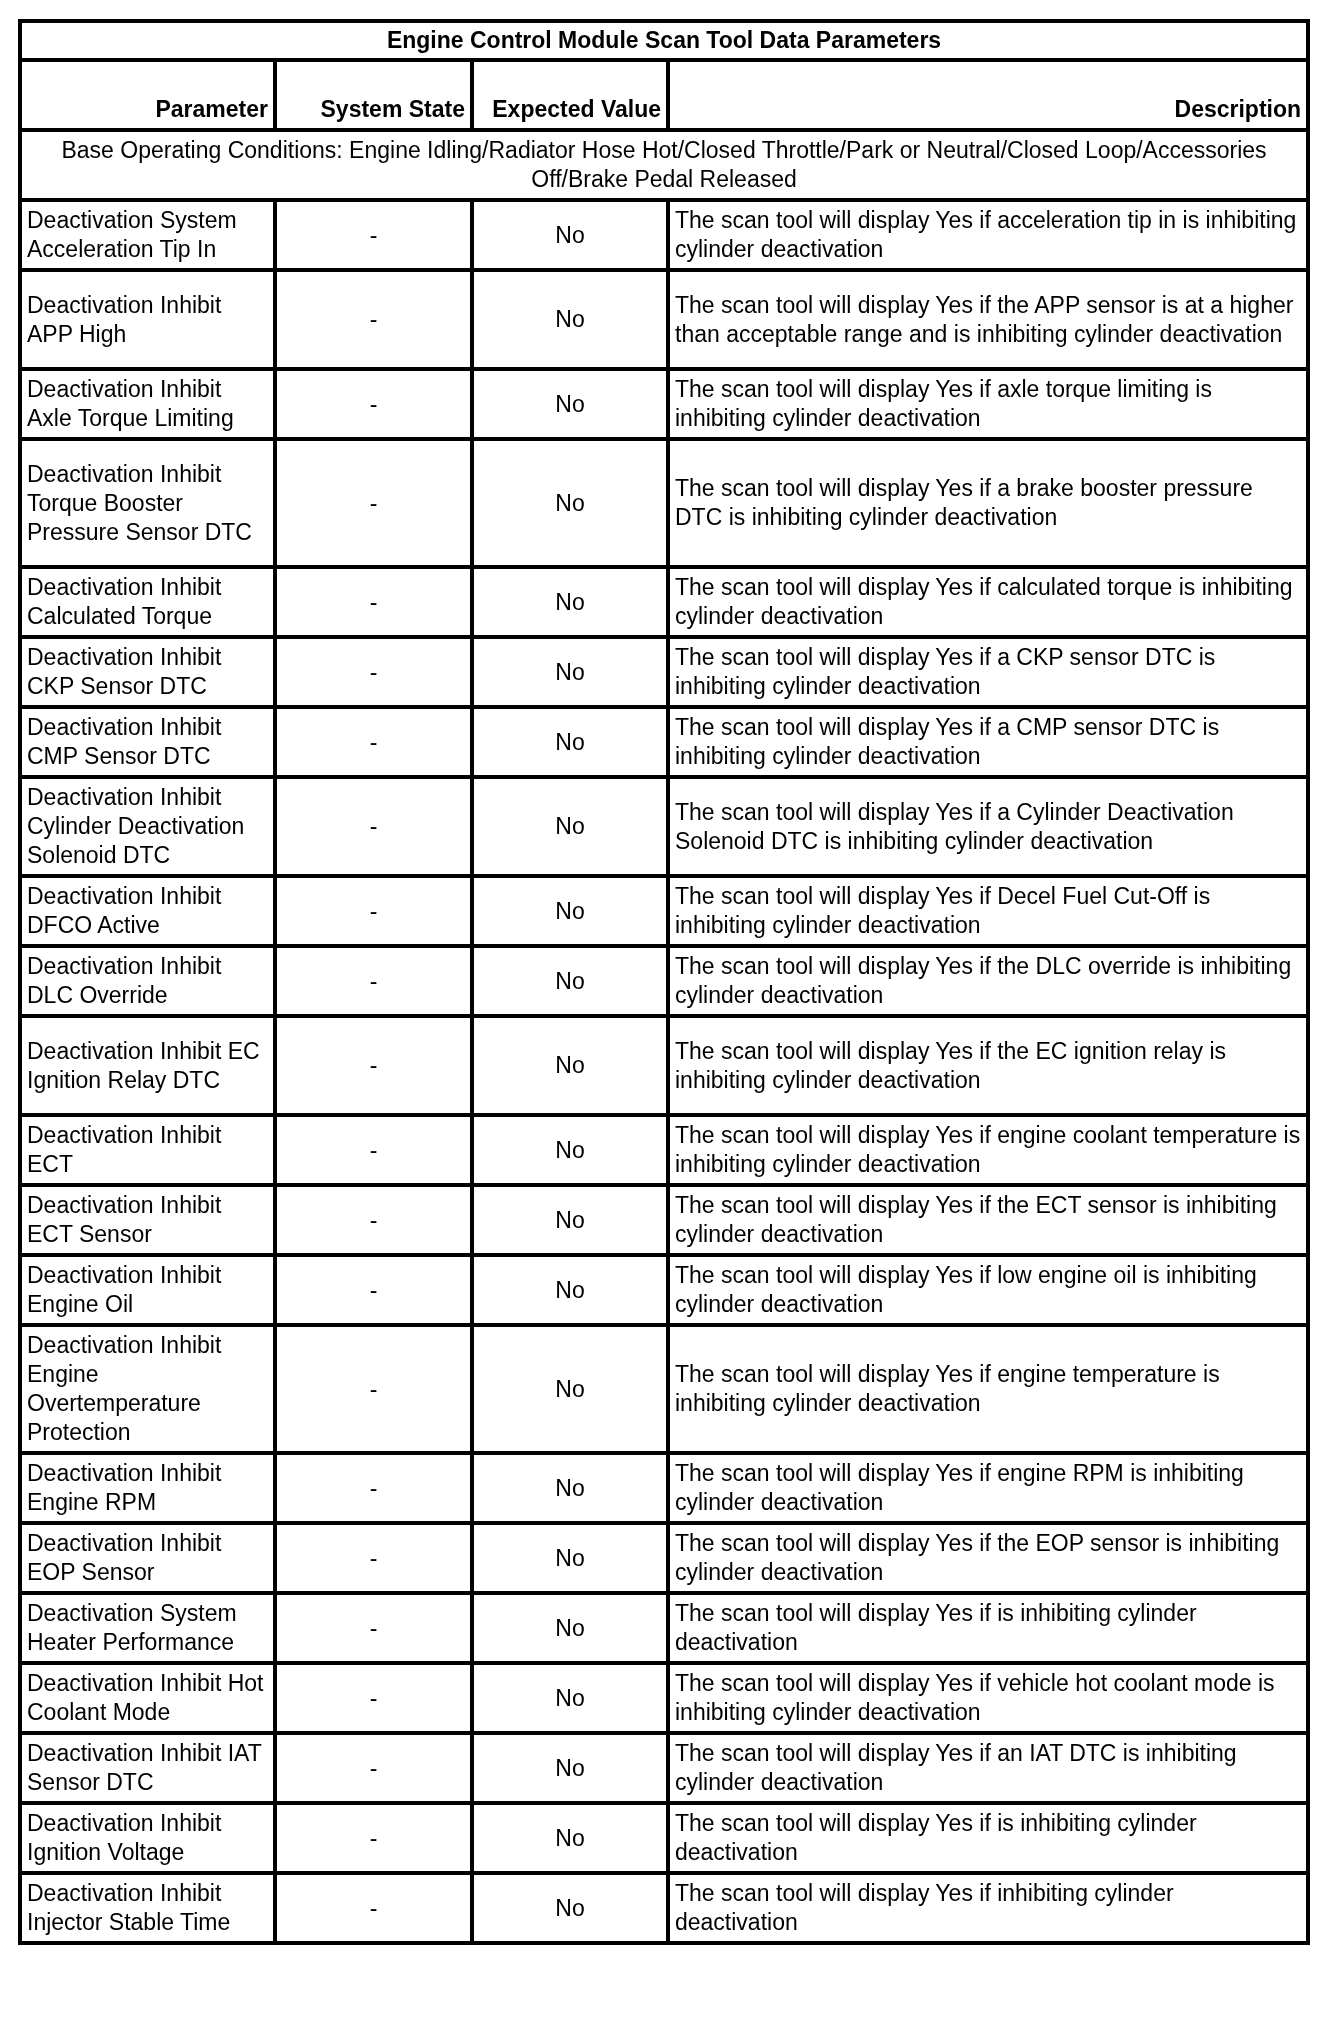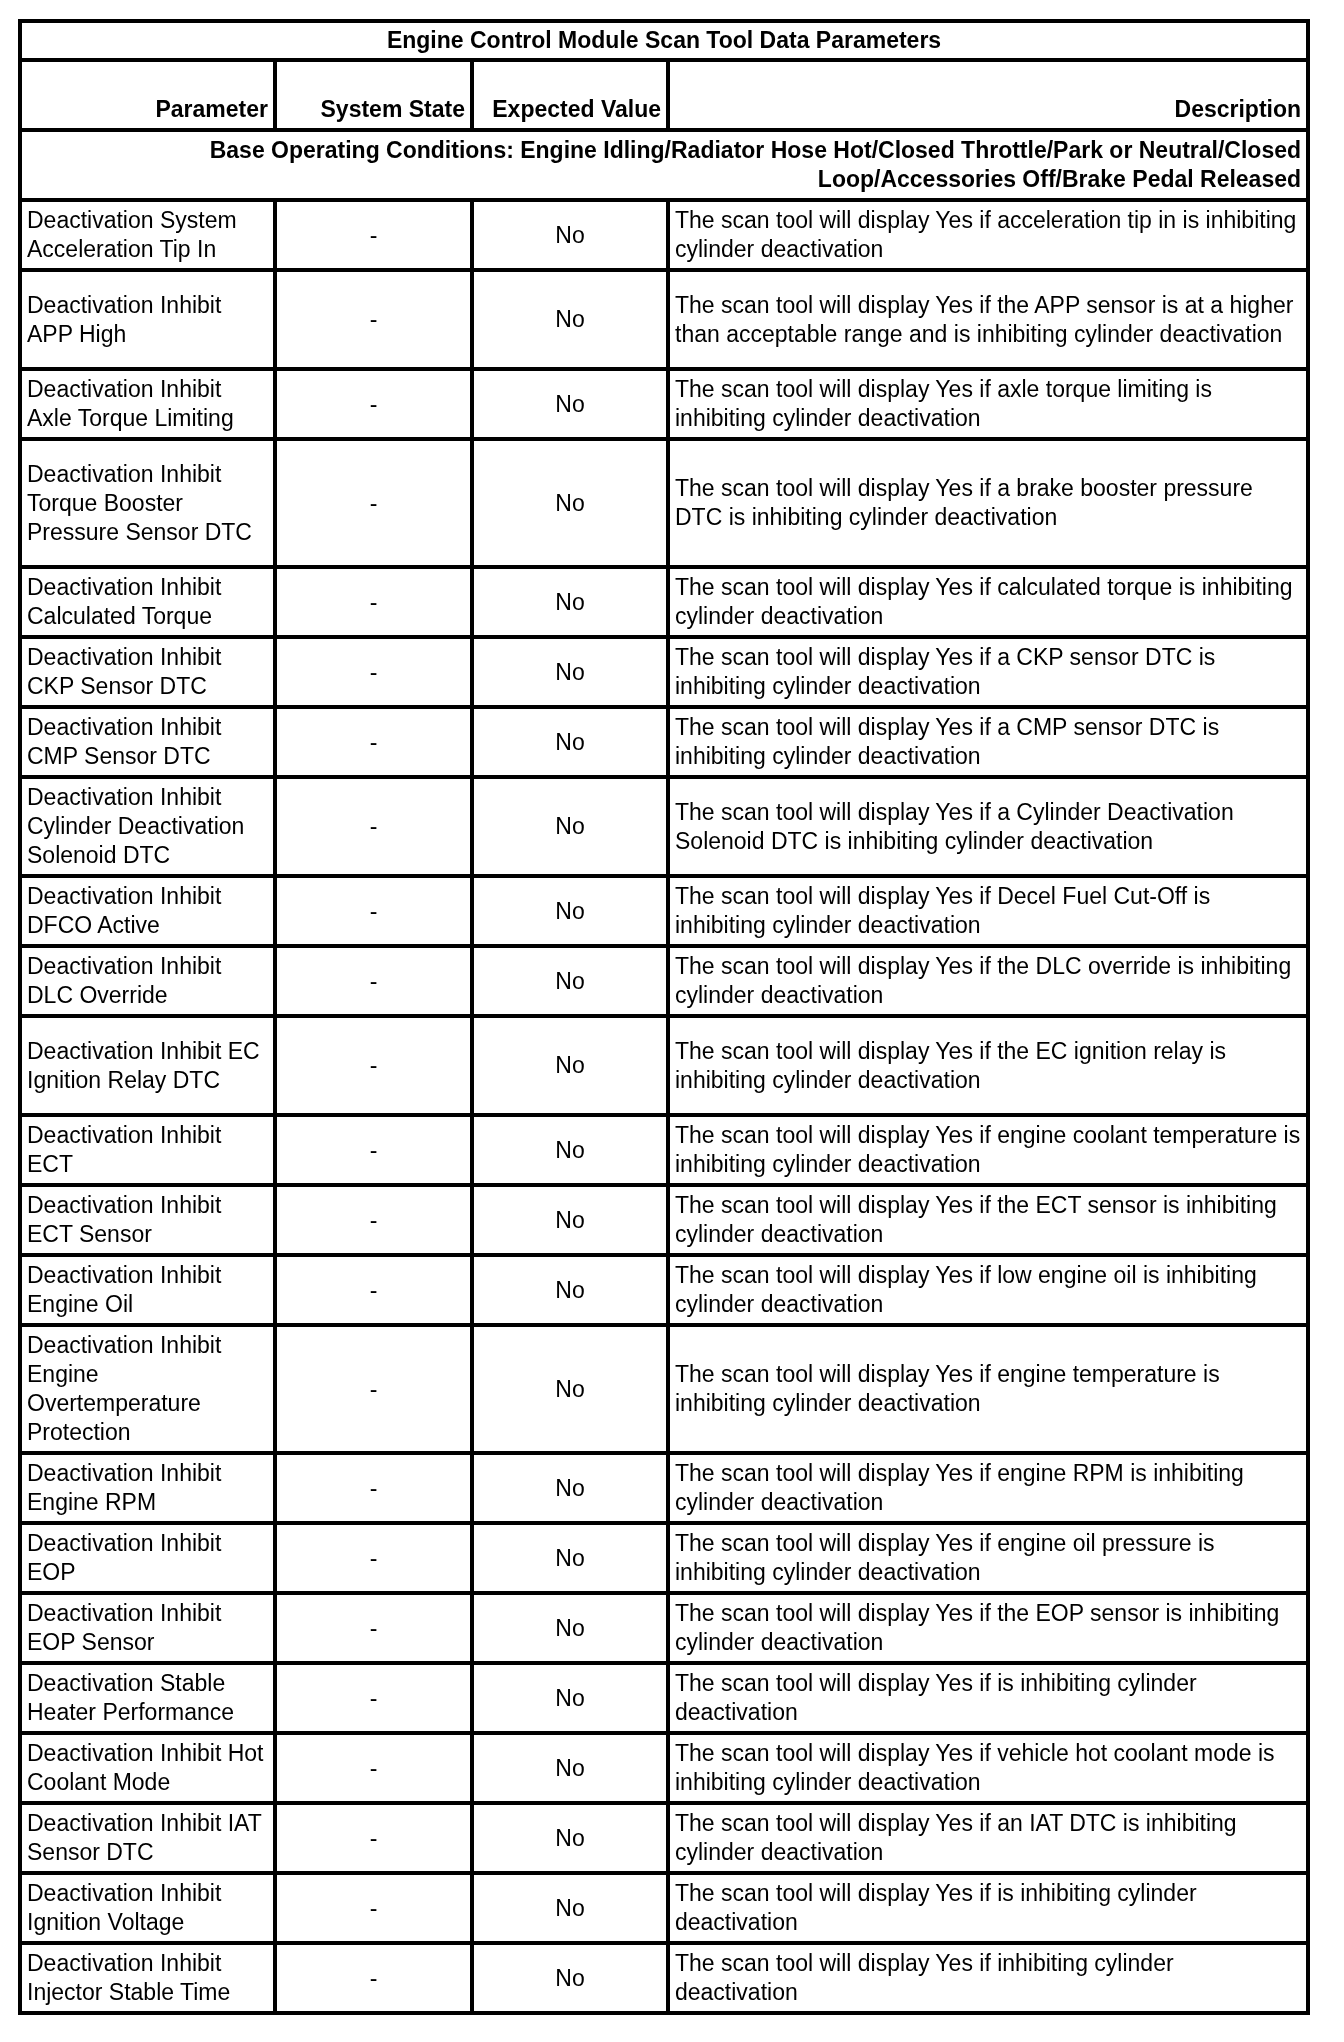--- a/index.html
+++ b/index.html
@@ -45,22 +45,22 @@
     padding-top: 2px !important;
     padding-bottom: 2px !important;
   }
   .hdr-cell {
     text-align: right;
     font-weight: bold;
     vertical-align: bottom !important;
     height: 58px;
   }
   .cond-cell {
-    font-weight: bold;
-    text-align: right;
+    font-weight: normal;
+    text-align: center;
     height: 58px;
   }
   .param-cell { text-align: left; }
   .center-cell { text-align: center; }
   .desc-cell { text-align: left; }
   tr.rows-2 td { height: 58px; }
   tr.rows-3 td { height: 87px; }
   tr.rows-4 td { height: 116px; }
 </style>
 </head>
@@ -179,33 +179,27 @@
           <td class="center-cell">No</td>
           <td class="desc-cell">The scan tool will display Yes if engine temperature is inhibiting cylinder deactivation</td>
         </tr>
         <tr class="rows-2">
           <td class="param-cell">Deactivation Inhibit Engine RPM</td>
           <td class="center-cell">-</td>
           <td class="center-cell">No</td>
           <td class="desc-cell">The scan tool will display Yes if engine RPM is inhibiting cylinder deactivation</td>
         </tr>
         <tr class="rows-2">
-          <td class="param-cell">Deactivation Inhibit EOP</td>
-          <td class="center-cell">-</td>
-          <td class="center-cell">No</td>
-          <td class="desc-cell">The scan tool will display Yes if engine oil pressure is inhibiting cylinder deactivation</td>
-        </tr>
-        <tr class="rows-2">
           <td class="param-cell">Deactivation Inhibit EOP Sensor</td>
           <td class="center-cell">-</td>
           <td class="center-cell">No</td>
           <td class="desc-cell">The scan tool will display Yes if the EOP sensor is inhibiting cylinder deactivation</td>
         </tr>
         <tr class="rows-2">
-          <td class="param-cell">Deactivation Stable Heater Performance</td>
+          <td class="param-cell">Deactivation System Heater Performance</td>
           <td class="center-cell">-</td>
           <td class="center-cell">No</td>
           <td class="desc-cell">The scan tool will display Yes if is inhibiting cylinder deactivation</td>
         </tr>
         <tr class="rows-2">
           <td class="param-cell">Deactivation Inhibit Hot Coolant Mode</td>
           <td class="center-cell">-</td>
           <td class="center-cell">No</td>
           <td class="desc-cell">The scan tool will display Yes if vehicle hot coolant mode is inhibiting cylinder deactivation</td>
         </tr>

